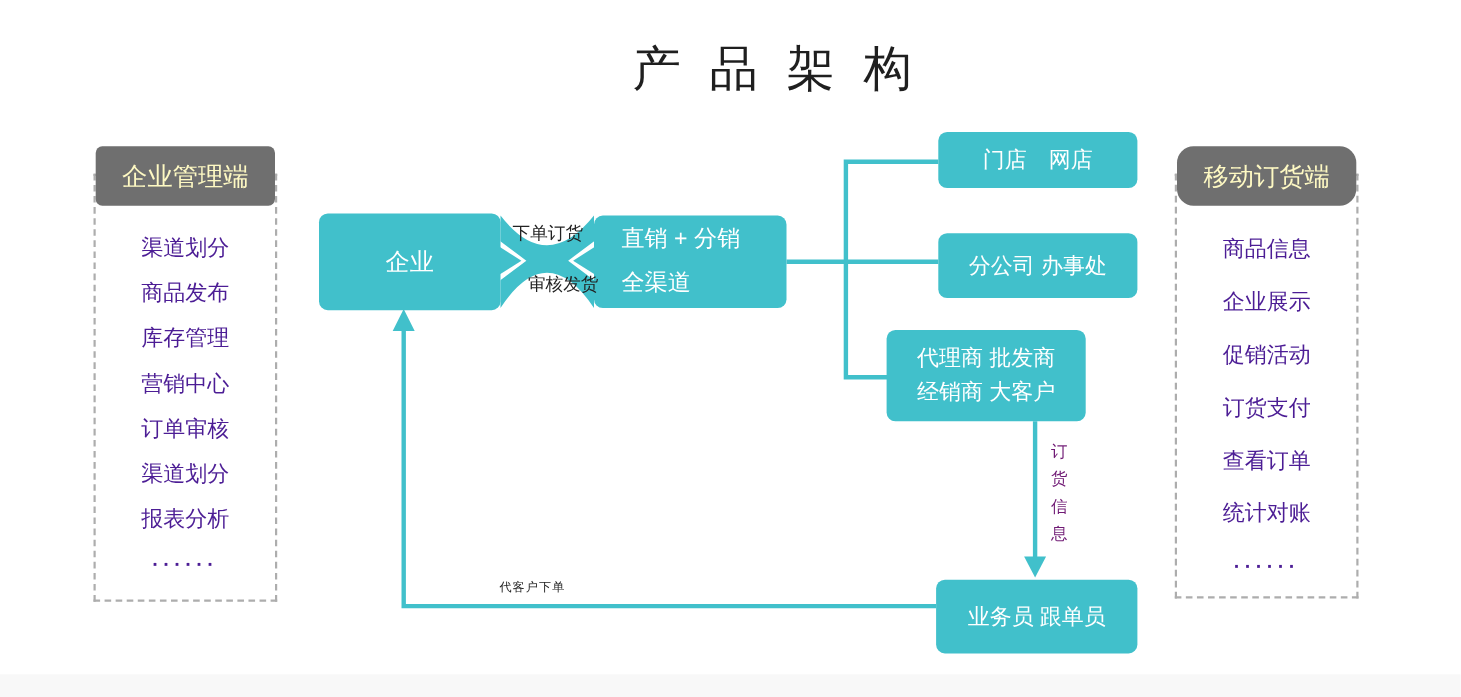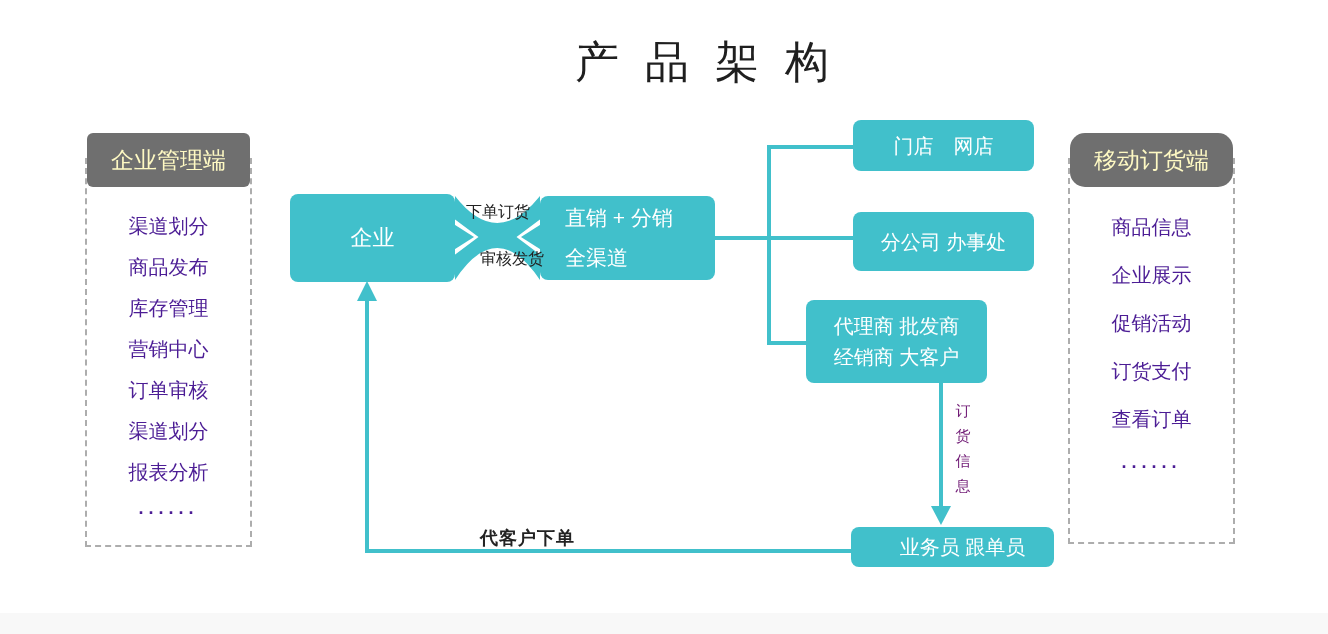--- a/index.html
+++ b/index.html
@@ -82,20 +82,21 @@
   </div>
 
   <div class="abs panel-box" style="left:1068px;top:158px;width:163px;height:382px;"></div>
   <div class="abs panel-header" style="left:1070px;top:133px;width:163px;border-radius:15px;">移动订货端</div>
   <div id="right-items" class="abs panel-items" style="left:1068px;top:203px;width:167px;">
     <div class="item">商品信息</div>
     <div class="item">企业展示</div>
     <div class="item">促销活动</div>
     <div class="item">订货支付</div>
     <div class="item">查看订单</div>
+    <div class="item">统计对账</div>
     <div class="item dots">······</div>
   </div>
 
   <div class="abs node center" style="left:290px;top:194px;width:165px;height:88px;font-size:22px;">
     <div class="line">企业</div>
   </div>
 
   <div class="abs node" style="left:540px;top:196px;width:175px;height:84px;padding-left:25px;box-sizing:border-box;gap:10px;">
     <div class="line">直销 + 分销</div>
     <div class="line">全渠道</div>
@@ -107,24 +108,24 @@
 
   <div class="abs node center" style="left:853px;top:212px;width:181px;height:59px;font-size:20px;">
     <div class="line">分公司 办事处</div>
   </div>
 
   <div class="abs node center" style="left:806px;top:300px;width:181px;height:83px;font-size:20px;">
     <div class="line" style="line-height:31px;">代理商 批发商</div>
     <div class="line" style="line-height:31px;">经销商 大客户</div>
   </div>
 
-  <div class="abs node center" style="left:851px;top:527px;width:183px;height:40px;font-size:20px;padding-left:20px;">
+  <div class="abs node center" style="left:851px;top:527px;width:183px;height:67px;font-size:20px;">
     <div class="line">业务员 跟单员</div>
   </div>
 
   <div class="abs edge-label" style="left:452px;top:202px;width:92px;text-align:center;font-size:16px;">下单订货</div>
   <div class="abs edge-label" style="left:452px;top:249px;width:92px;text-align:right;font-size:16px;">审核发货</div>
   <div id="vert-label" class="abs" style="left:954px;top:398px;">订货信息</div>
-  <div class="abs edge-label" style="left:480px;top:526px;font-size:18px;letter-spacing:1px;font-weight:bold;">代客户下单</div>
+  <div class="abs edge-label" style="left:454px;top:526px;font-size:11px;letter-spacing:1px;">代客户下单</div>
 
   <div id="bottom-strip" class="abs"></div>
 
 </div>
 
 </body></html>

